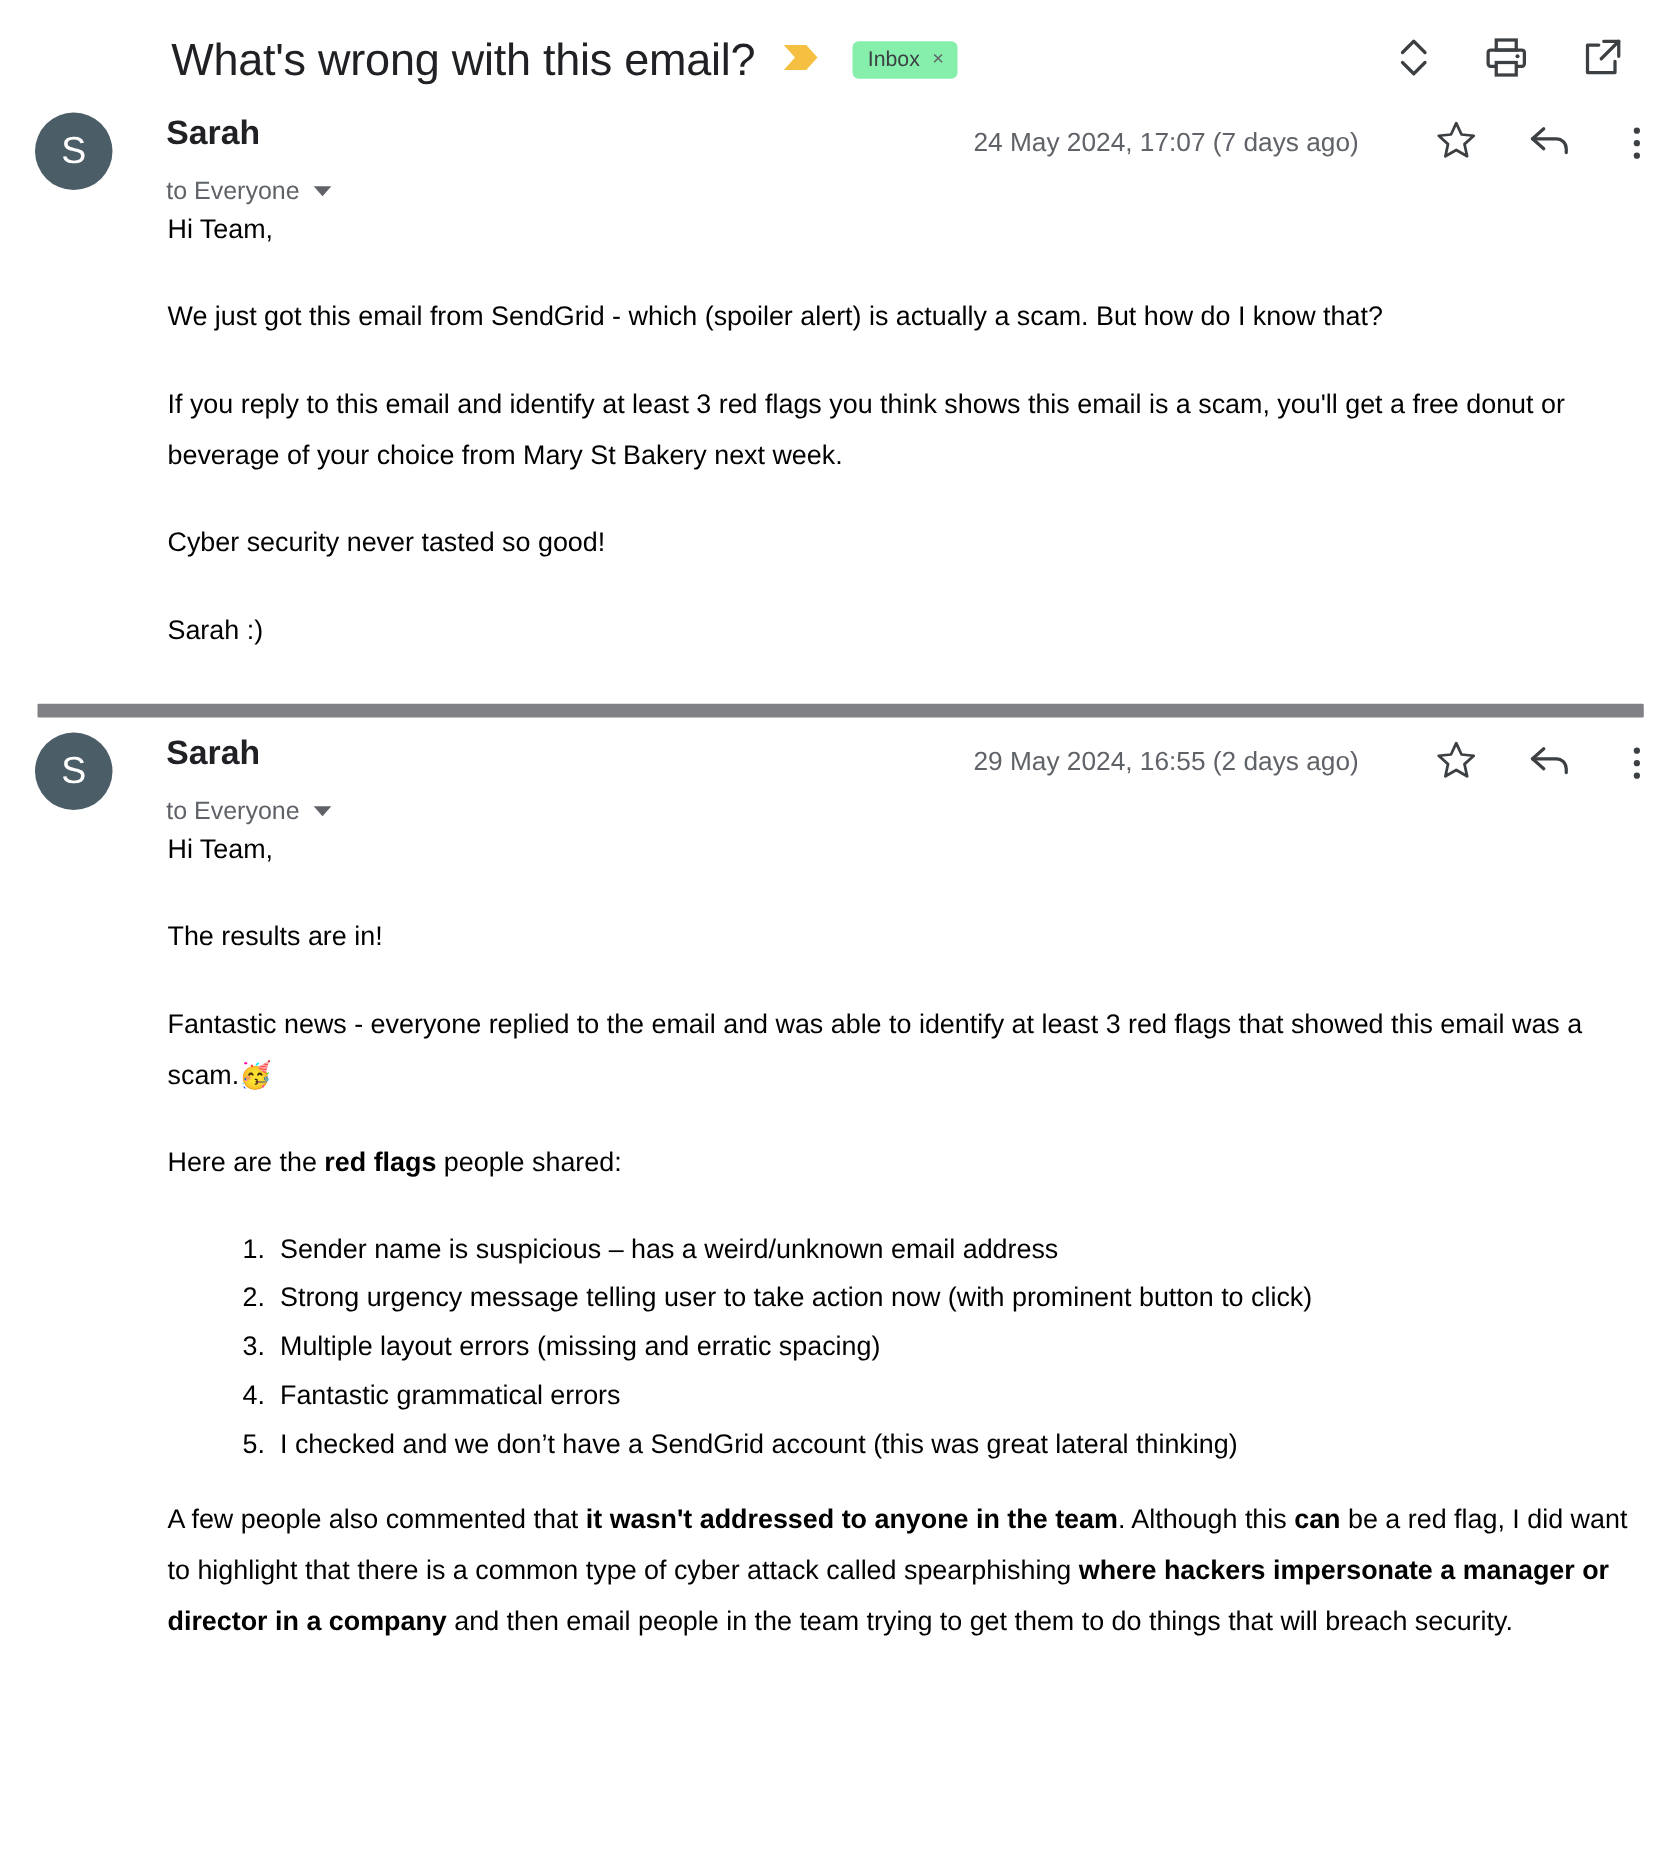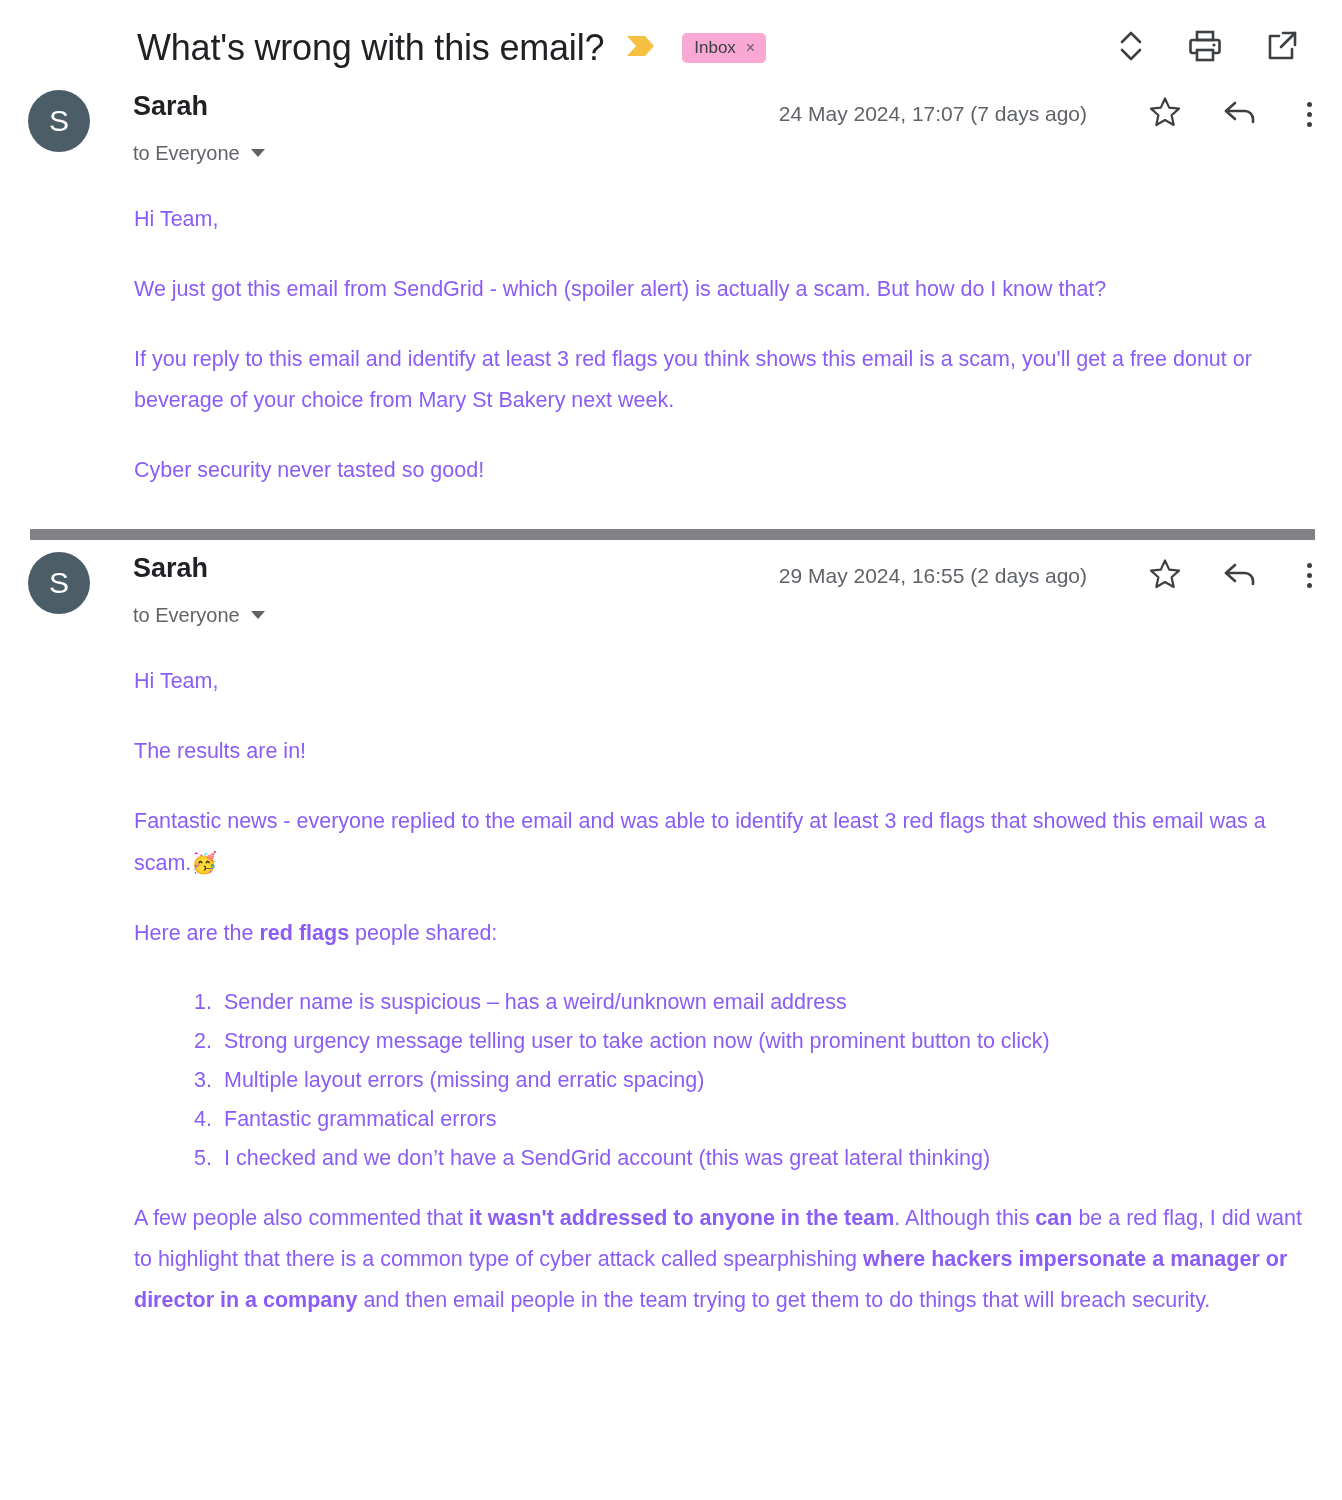--- a/index.html
+++ b/index.html
@@ -30,21 +30,21 @@
     letter-spacing: -0.2px;
     white-space: nowrap;
   }
   .flag-icon {
     margin-left: 22px;
     flex: 0 0 auto;
     display: block;
   }
   .inbox-chip {
     margin-left: 26px;
-    background: #f9a8d4;
+    background: #86efac;
     color: #3c4043;
     font-size: 17px;
     border-radius: 5px;
     padding: 6px 11px 7px 12px;
     display: flex;
     align-items: center;
     gap: 10px;
     white-space: nowrap;
     line-height: 1;
   }
@@ -139,22 +139,21 @@
     width: 5px; height: 5px; border-radius: 50%;
     background: #3c4043; display: block;
   }
 
   
   .msg-body {
     padding-left: 134px;
     padding-right: 34px;
     font-size: 21.5px;
     line-height: 41px;
-    color: #8b5cf6;
-    margin-top: 36px;
+    color: #000000;
   }
   .msg-body p { margin: 0 0 29px 0; }
   .msg-body ol {
     margin: 20px 0 20px 0;
     padding-left: 84px;
   }
   .msg-body ol li {
     margin-bottom: 0px;
     padding-left: 6px;
     line-height: 39px;
@@ -256,20 +255,21 @@
         </span>
       </div>
     </div>
   </div>
 
   <div class="msg-body">
     <p>Hi Team,</p>
     <p>We just got this email from SendGrid - which (spoiler alert) is actually a scam. But how do I know that?</p>
     <p>If you reply to this email and identify at least 3 red flags you think shows this email is a scam, you'll get a free donut or beverage of your choice from Mary St Bakery next week.</p>
     <p>Cyber security never tasted so good!</p>
+    <p>Sarah :)</p>
   </div>
 </div>
 
 <div class="thread-divider-wrap">
   <div class="thread-divider"></div>
 </div>
 
 <div class="message">
   <div class="msg-top">
     <div class="avatar">S</div>

